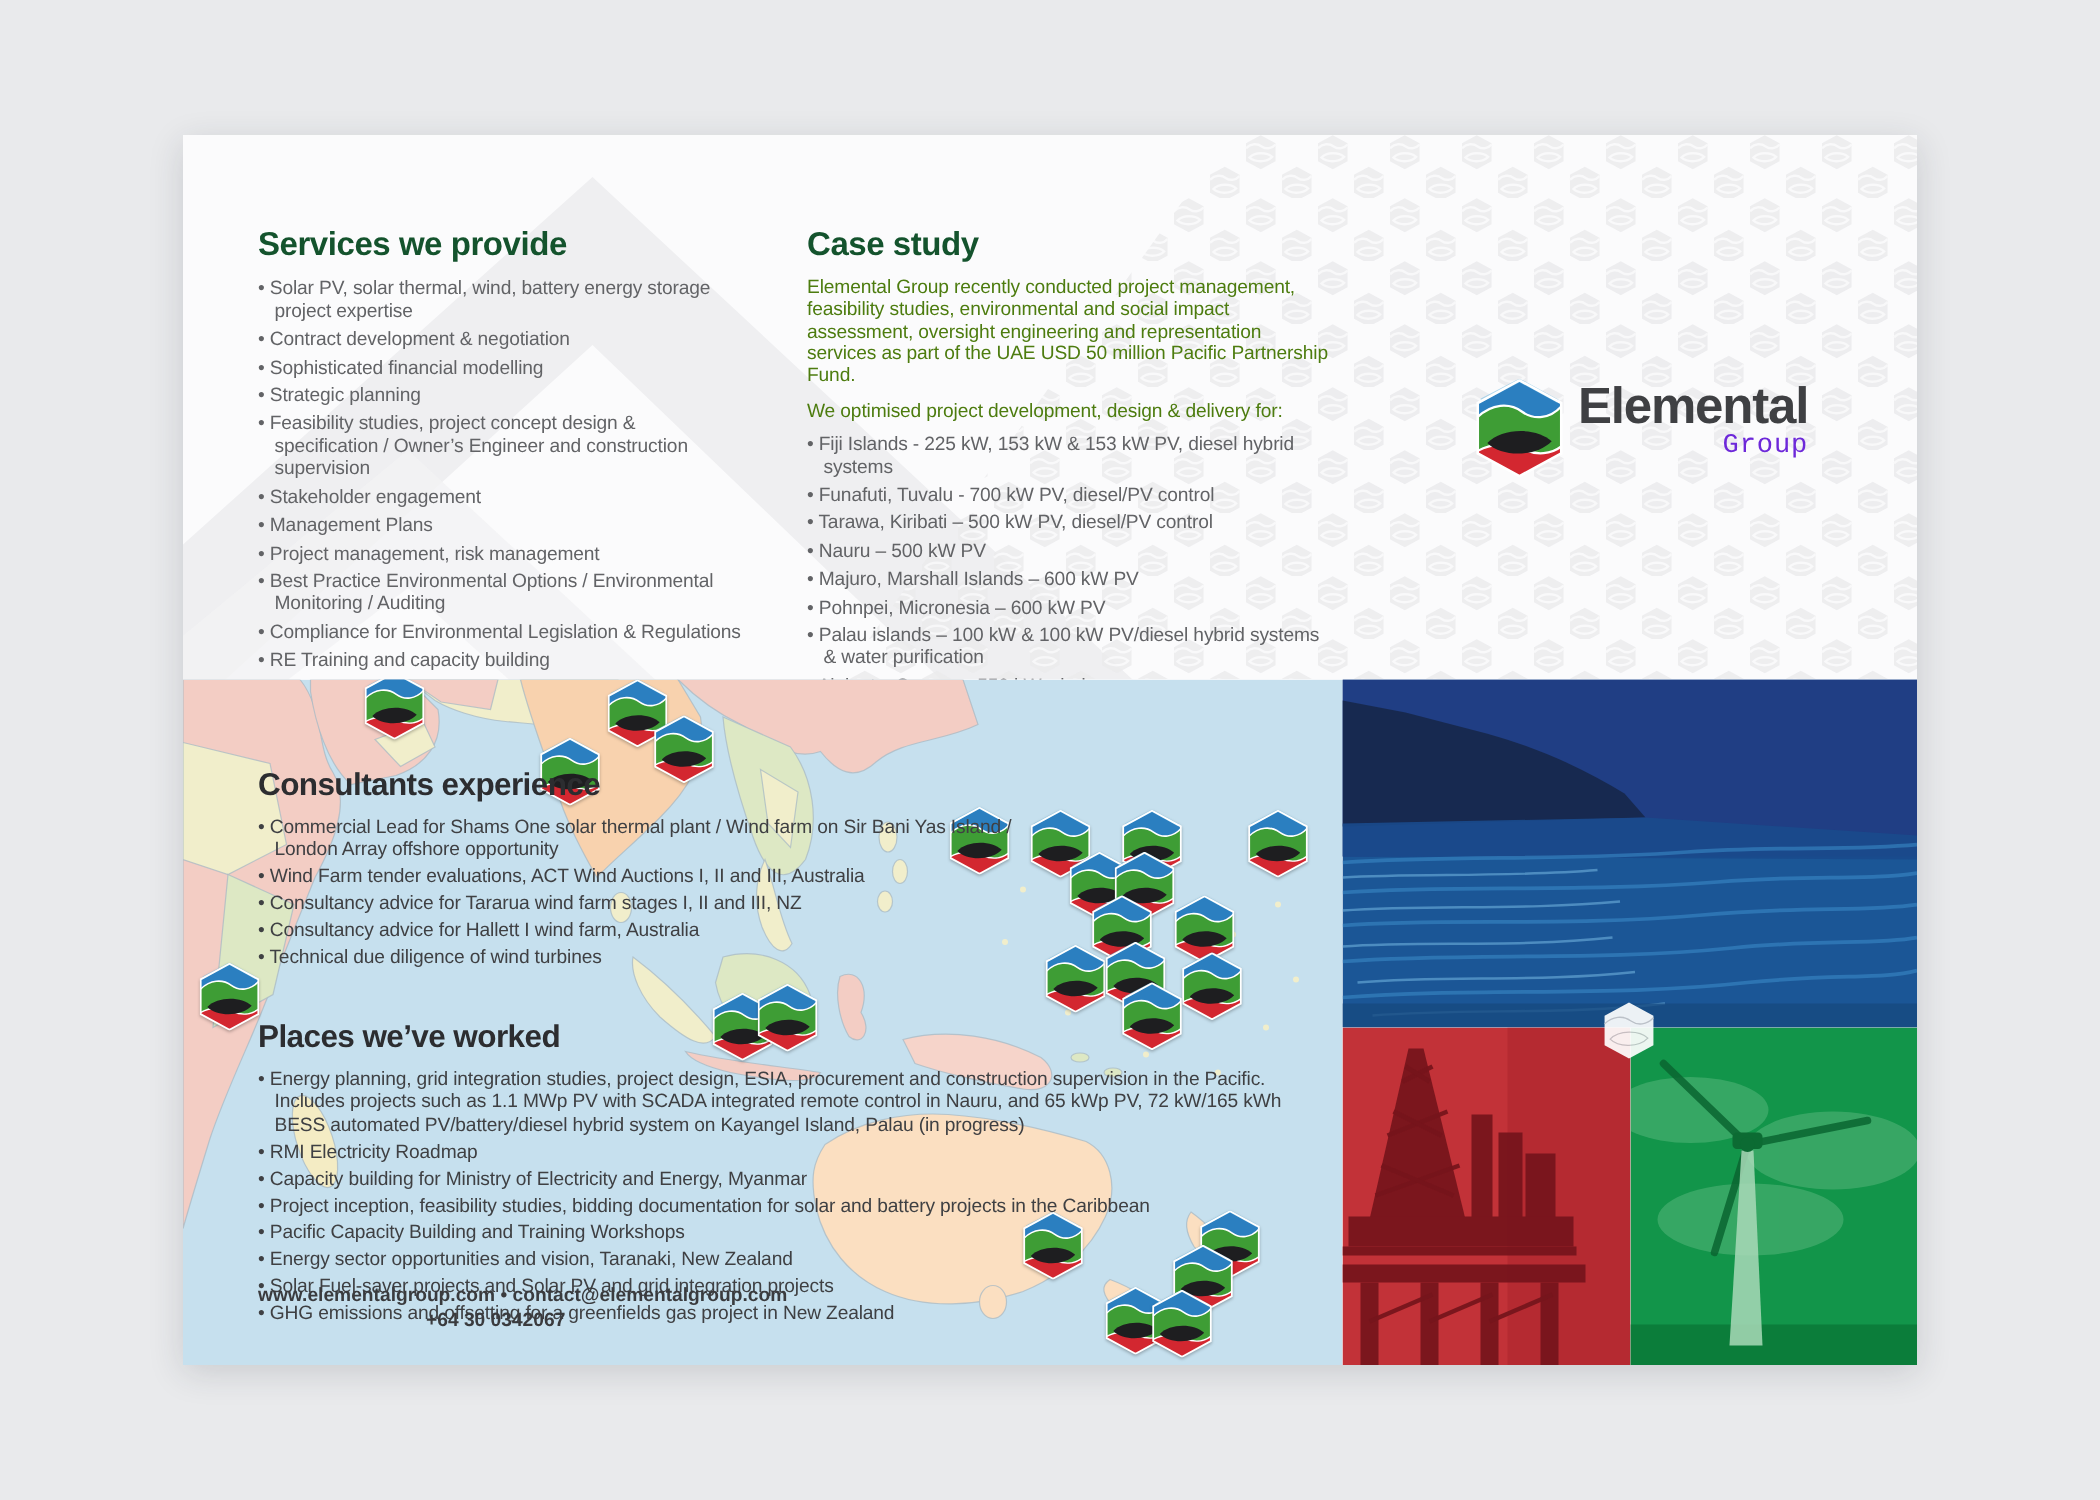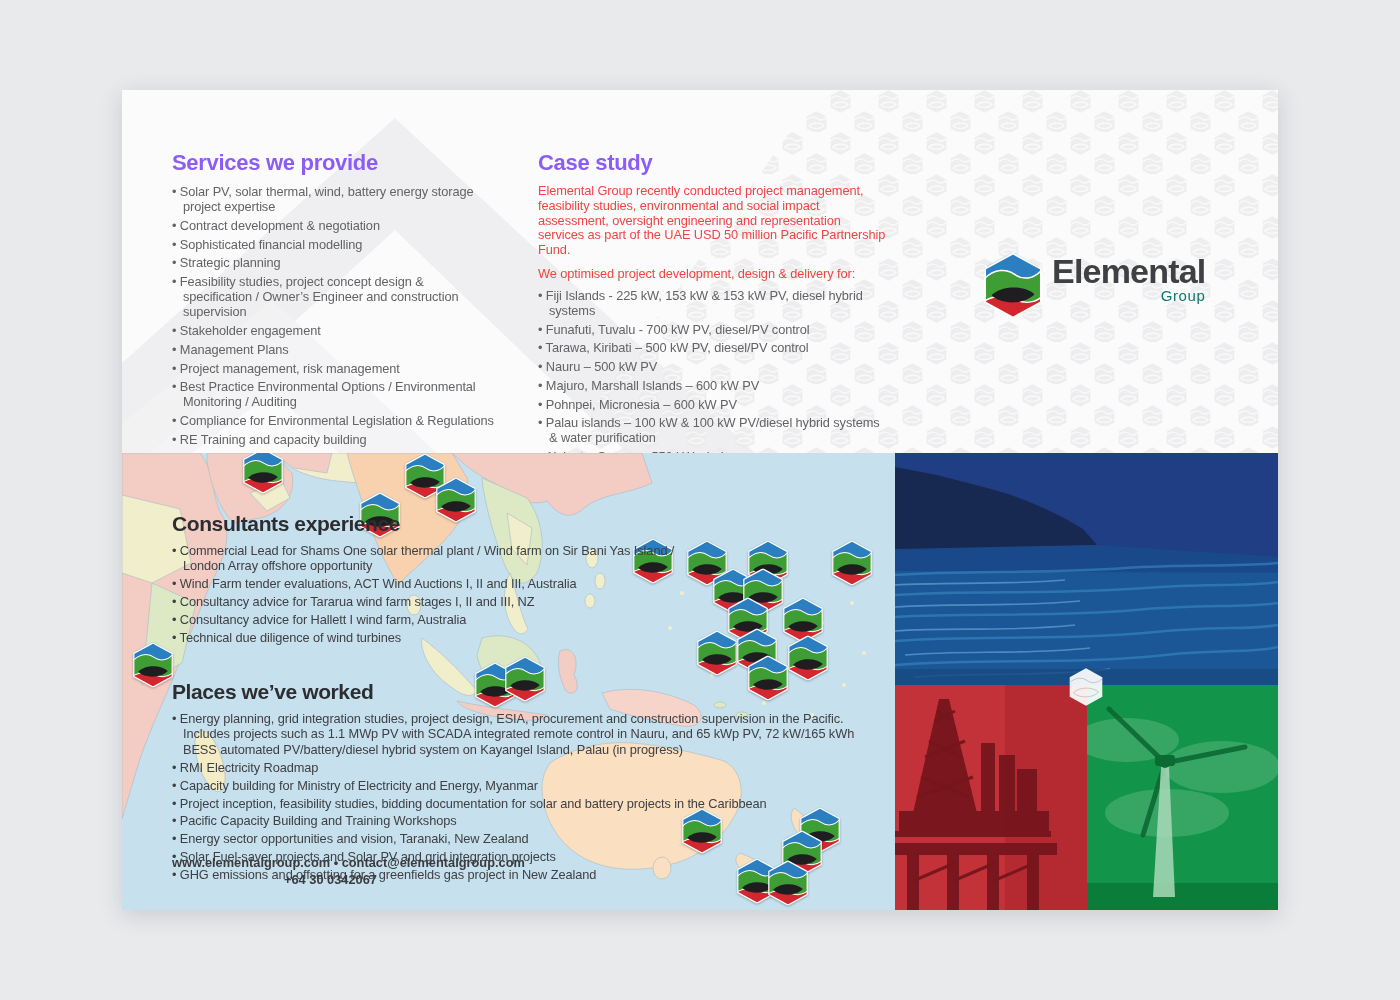--- a/index.html
+++ b/index.html
@@ -9,33 +9,33 @@
   .sheet{position:absolute;left:122px;top:90px;width:1156px;height:820px;background:#fbfbfc;
          box-shadow:0 5px 22px rgba(40,45,55,.16);}
   
   .top-section{position:absolute;left:0;top:0;width:1156px;height:363px;overflow:hidden;background:#fbfbfc;}
   .pattern-wrap{position:absolute;left:420px;top:0;width:736px;height:363px;
                 clip-path:polygon(278px 0px,736px 0px,736px 363px,18px 363px);opacity:.85;}
   .chevron{position:absolute;left:0;top:0;width:1156px;height:363px;background:#efeff1;
            clip-path:polygon(273px 28px,705px 430px,575px 430px,273px 140px,-45px 430px,-175px 430px);}
   .chevron2{position:absolute;left:0;top:0;width:1156px;height:363px;background:#f2f2f4;opacity:.8;
            clip-path:polygon(150px 210px,430px 470px,335px 470px,150px 302px,-70px 470px,-165px 470px);}
-  .col-head{font-size:22px;font-weight:600;letter-spacing:-.3px;color:#8b5cf6;margin:0 0 8px 0;}
+  .col-head{font-size:22px;font-weight:600;letter-spacing:-.3px;color:#14532d;margin:0 0 8px 0;}
   .blist{list-style:none;margin:0;padding:0;font-size:12.8px;line-height:15.2px;color:#626366;letter-spacing:-.1px;}
   .blist li{padding-left:11px;text-indent:-11px;margin-bottom:3.5px;}
   .blist li::before{content:"• ";}
   .services{position:absolute;left:50px;top:60px;width:322px;}
   .casestudy{position:absolute;left:416px;top:60px;width:352px;}
-  .casestudy p{margin:0 0 9px 0;font-size:12.8px;line-height:14.8px;color:#ef4444;letter-spacing:-.1px;}
+  .casestudy p{margin:0 0 9px 0;font-size:12.8px;line-height:14.8px;color:#4d7c0f;letter-spacing:-.1px;}
   .casestudy p.lead{margin-bottom:6px;}
   .brand{position:absolute;left:862px;top:163px;display:flex;align-items:flex-start;}
   .brand .hex{width:58px;height:65px;}
   .brand-text{margin-left:10px;display:flex;flex-direction:column;align-items:flex-end;}
   .brand-name{font-size:34px;font-weight:700;letter-spacing:-.8px;color:#3f4043;line-height:36px;}
-  .brand-sub{font-size:15px;color:#0f766e;letter-spacing:.6px;margin-top:-2px;}
+  .brand-sub{font-size:18px;color:#6d28d9;letter-spacing:.6px;margin-top:-2px;font-family:Liberation Mono, monospace;}
   
   .map-section{position:absolute;left:0;top:363px;width:1156px;height:457px;overflow:hidden;}
   .worldmap{position:absolute;left:0;top:0;}
   .markers{position:absolute;left:0;top:0;width:773px;height:457px;z-index:2;}
   .marker{position:absolute;transform:translate(-50%,-50%);filter:drop-shadow(0 1px 1px rgba(0,0,0,.28));}
   .map-text{position:absolute;left:0;top:0;width:773px;height:457px;z-index:3;}
   .map-head{font-size:21px;font-weight:700;letter-spacing:-.4px;color:#2c2d30;margin:0 0 7px 0;}
   .mlist{list-style:none;margin:0;padding:0;font-size:12.8px;line-height:15.4px;color:#3f4043;letter-spacing:-.1px;}
   .mlist li{padding-left:11px;text-indent:-11px;margin-bottom:2.5px;}
   .mlist li::before{content:"• ";}

